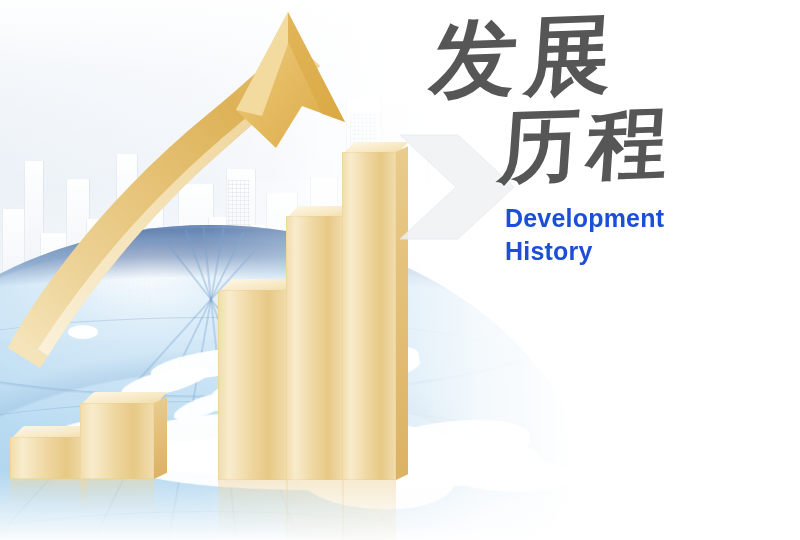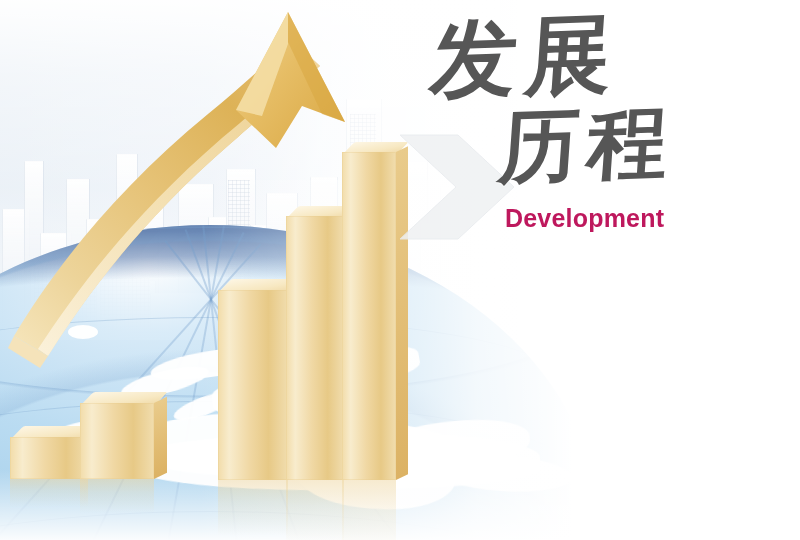--- a/index.html
+++ b/index.html
@@ -201,21 +201,21 @@
   #cn-2 {
     font-size: 80px;
     transform: skewX(-6deg) rotate(-2deg);
     transform-origin: left center;
     margin-left: 74px;
     margin-top: 4px;
   }
   #en-block {
     margin-left: 80px;
     margin-top: 14px;
-    color: #be185d;
+    color: #1d4ed8;
     font-family: "Liberation Sans", sans-serif;
     font-weight: 700;
     font-size: 25px;
     line-height: 1.32;
     letter-spacing: 0.2px;
   }
 </style>
 </head>
 <body>
 
@@ -374,16 +374,17 @@
     <svg width="118" height="108" viewBox="0 0 118 108" xmlns="http://www.w3.org/2000/svg">
       <path d="M 2 2 L 60 2 L 116 54 L 60 106 L 2 106 L 58 54 Z" fill="#eff1f3" stroke="#e7eaed" stroke-width="1"></path>
     </svg>
   </div>
 
   <div id="headline" class="layer">
     <div id="cn-1" class="cn-line">发展</div>
     <div id="cn-2" class="cn-line">历程</div>
     <div id="en-block">
       <div>Development</div>
+      <div>History</div>
     </div>
   </div>
 
 </div>
 
 </body></html>

